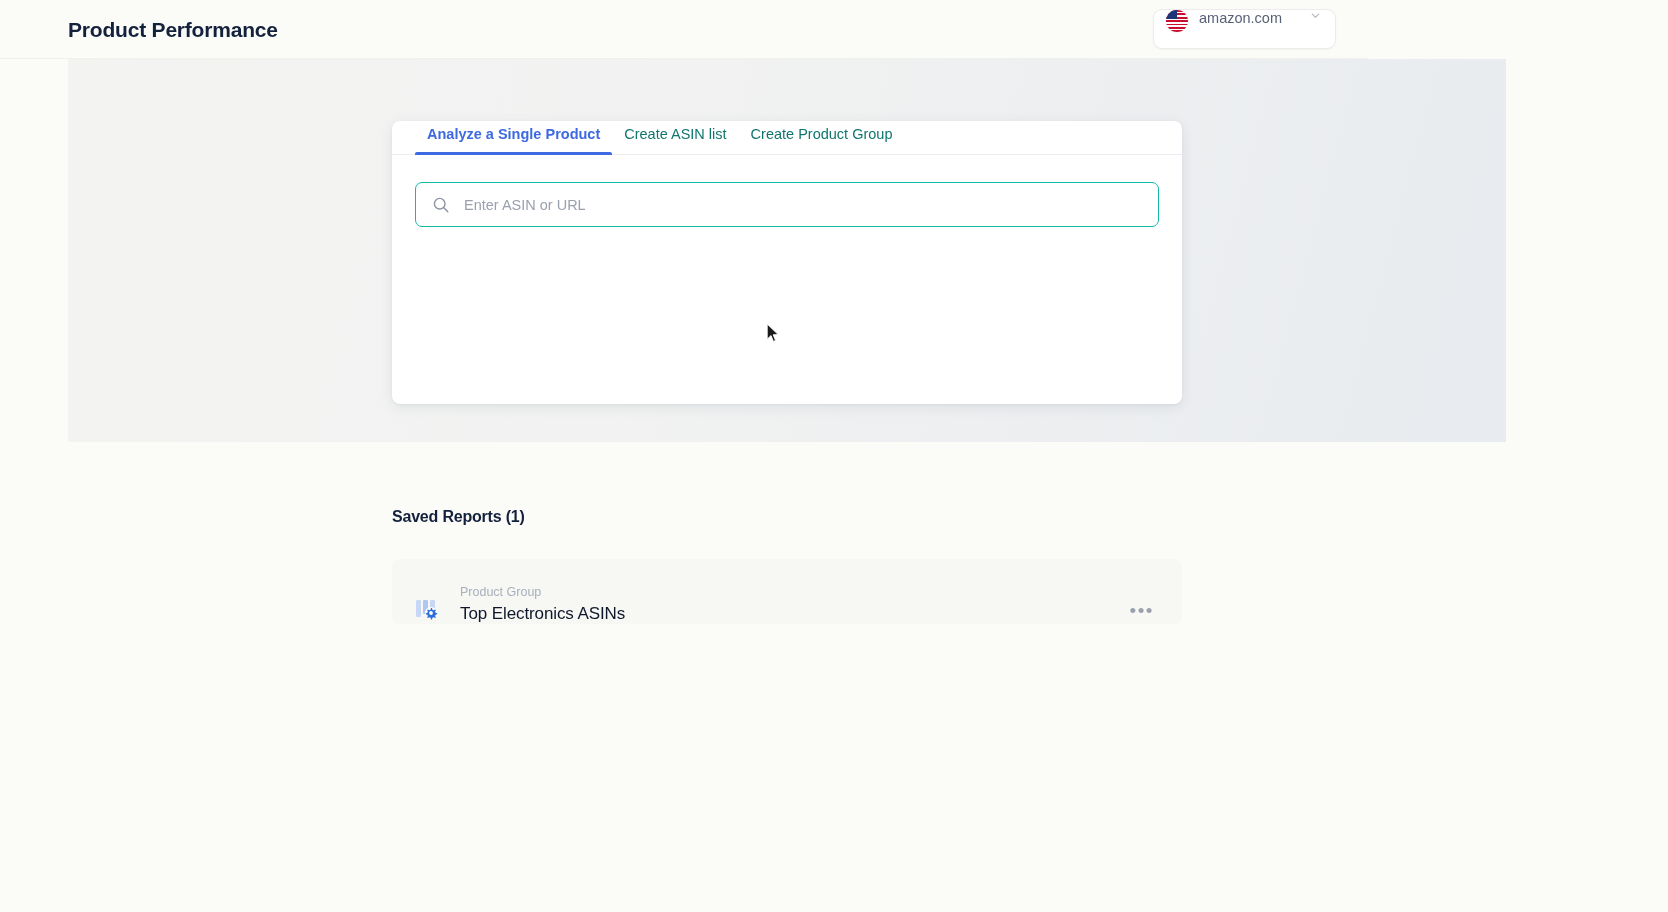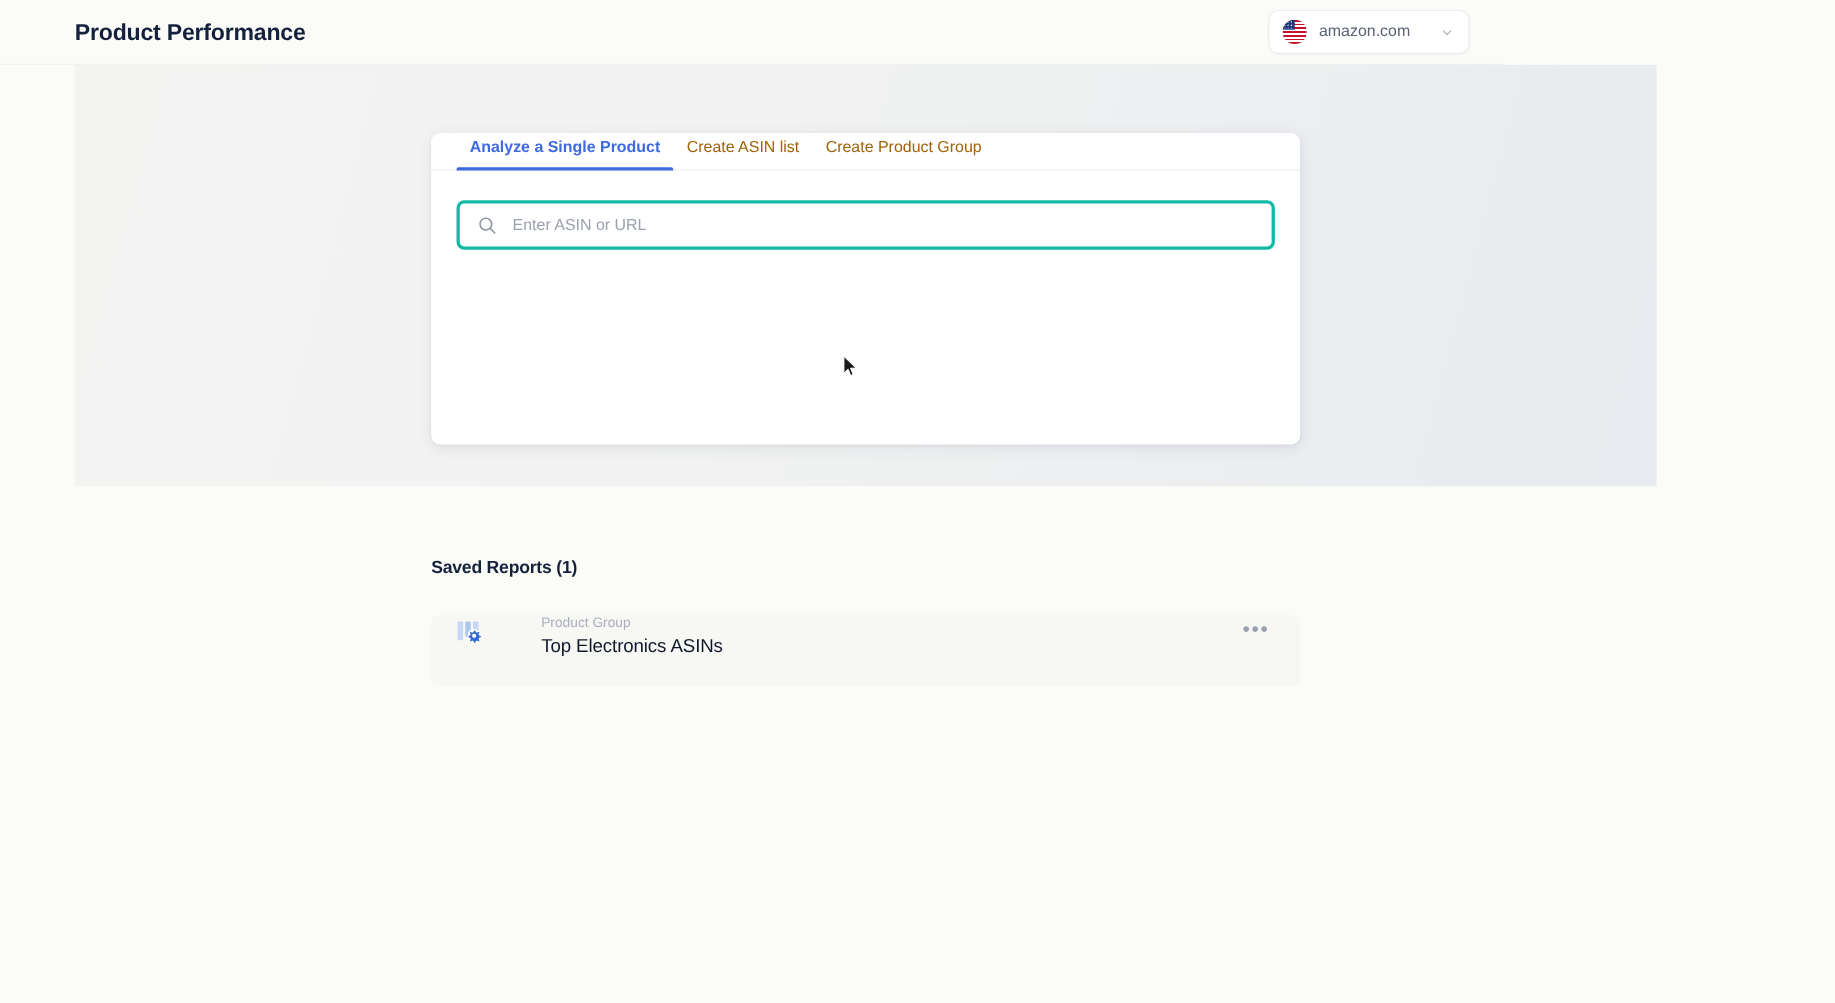--- a/index.html
+++ b/index.html
@@ -32,21 +32,21 @@
   }
   .page-title {
     font-size: 21px;
     font-weight: 700;
     color: #14213d;
     letter-spacing: -0.2px;
     line-height: 1;
   }
   .marketplace-select {
     display: flex;
-    align-items: center;
+    align-items: flex-start;
     gap: 11px;
     background: #ffffff;
     border: 1px solid #ececec;
     border-radius: 9px;
     height: 40px;
     padding: 0 14px 0 12px;
     min-width: 183px;
     box-shadow: 0 1px 2px rgba(20,33,61,0.04);
     cursor: pointer;
   }
@@ -116,21 +116,21 @@
   }
   .tabs {
     display: flex;
     align-items: flex-end;
     height: 34px;
     padding: 0 0 0 23px;
     border-bottom: 1px solid #ededf0;
   }
   .tab {
     font-size: 14.5px;
-    color: #a16207;
+    color: #0f766e;
     padding: 0 12px 12px 12px;
     cursor: pointer;
     position: relative;
     white-space: nowrap;
     background: none;
     border: none;
     font-family: inherit;
   }
   .tab.active {
     color: #3e6ae1;
@@ -150,21 +150,21 @@
     font-weight: 700;
     color: #14213d;
     margin: 0 0 22px 0;
     letter-spacing: -0.05px;
   }
   .search-wrap {
     display: flex;
     align-items: center;
     gap: 12px;
     height: 45px;
-    border: 3px solid #14b8a6;
+    border: 1px solid #14b8a6;
     border-radius: 7px;
     padding: 0 16px;
     background: #fff;
   }
   .search-icon { width: 18px; height: 18px; flex: 0 0 auto; }
   .search-icon svg { display: block; }
   .search-input {
     border: none;
     outline: none;
     font-size: 14.5px;
@@ -194,27 +194,26 @@
   }
   .saved-title {
     font-size: 16px;
     font-weight: 700;
     color: #14213d;
     margin: 0 0 33px 0;
     letter-spacing: -0.2px;
   }
   .report-row {
     display: flex;
-    align-items: flex-start;
+    align-items: flex-end;
     height: 65px;
     background: #f7f7f4;
     border-radius: 7px;
     padding: 0 22px 0 20px;
     cursor: pointer;
-    gap: 32px;
   }
   .report-icon {
     width: 30px; height: 30px;
     flex: 0 0 auto;
     margin-right: 18px;
     position: relative;
   }
   .report-icon svg { display: block; }
   .report-meta { flex: 1 1 auto; min-width: 0; }
   .report-type {

